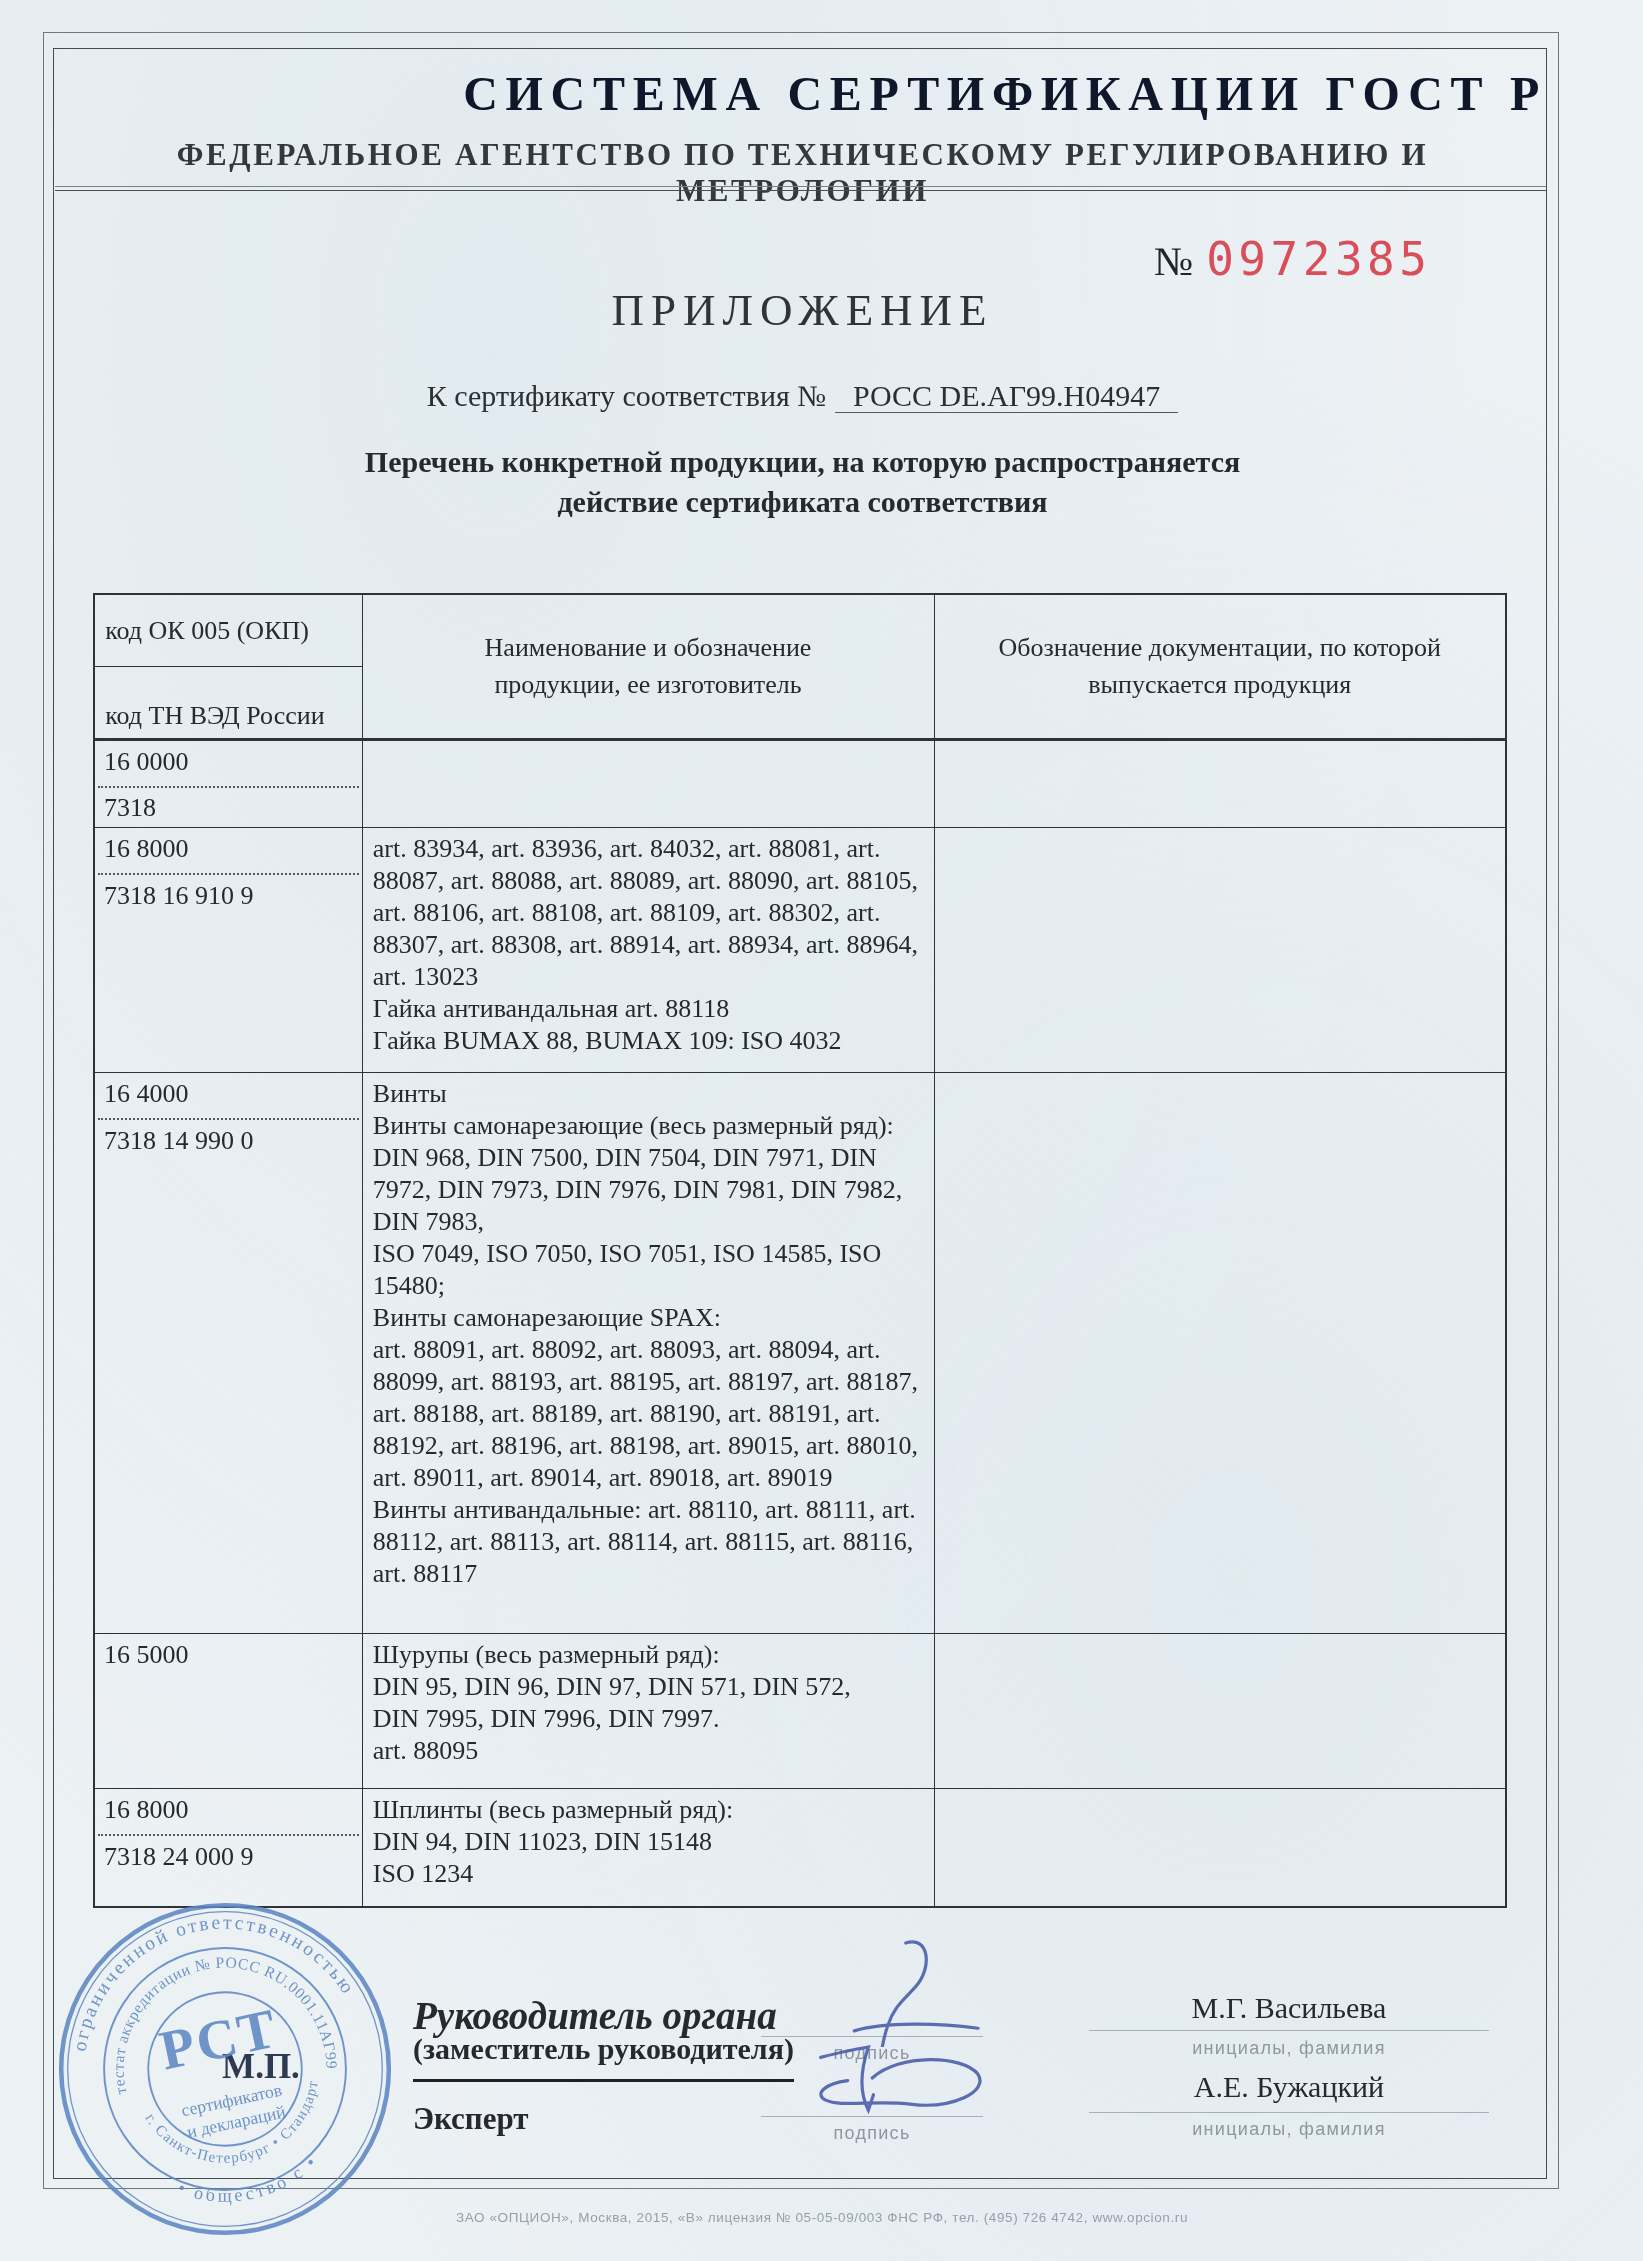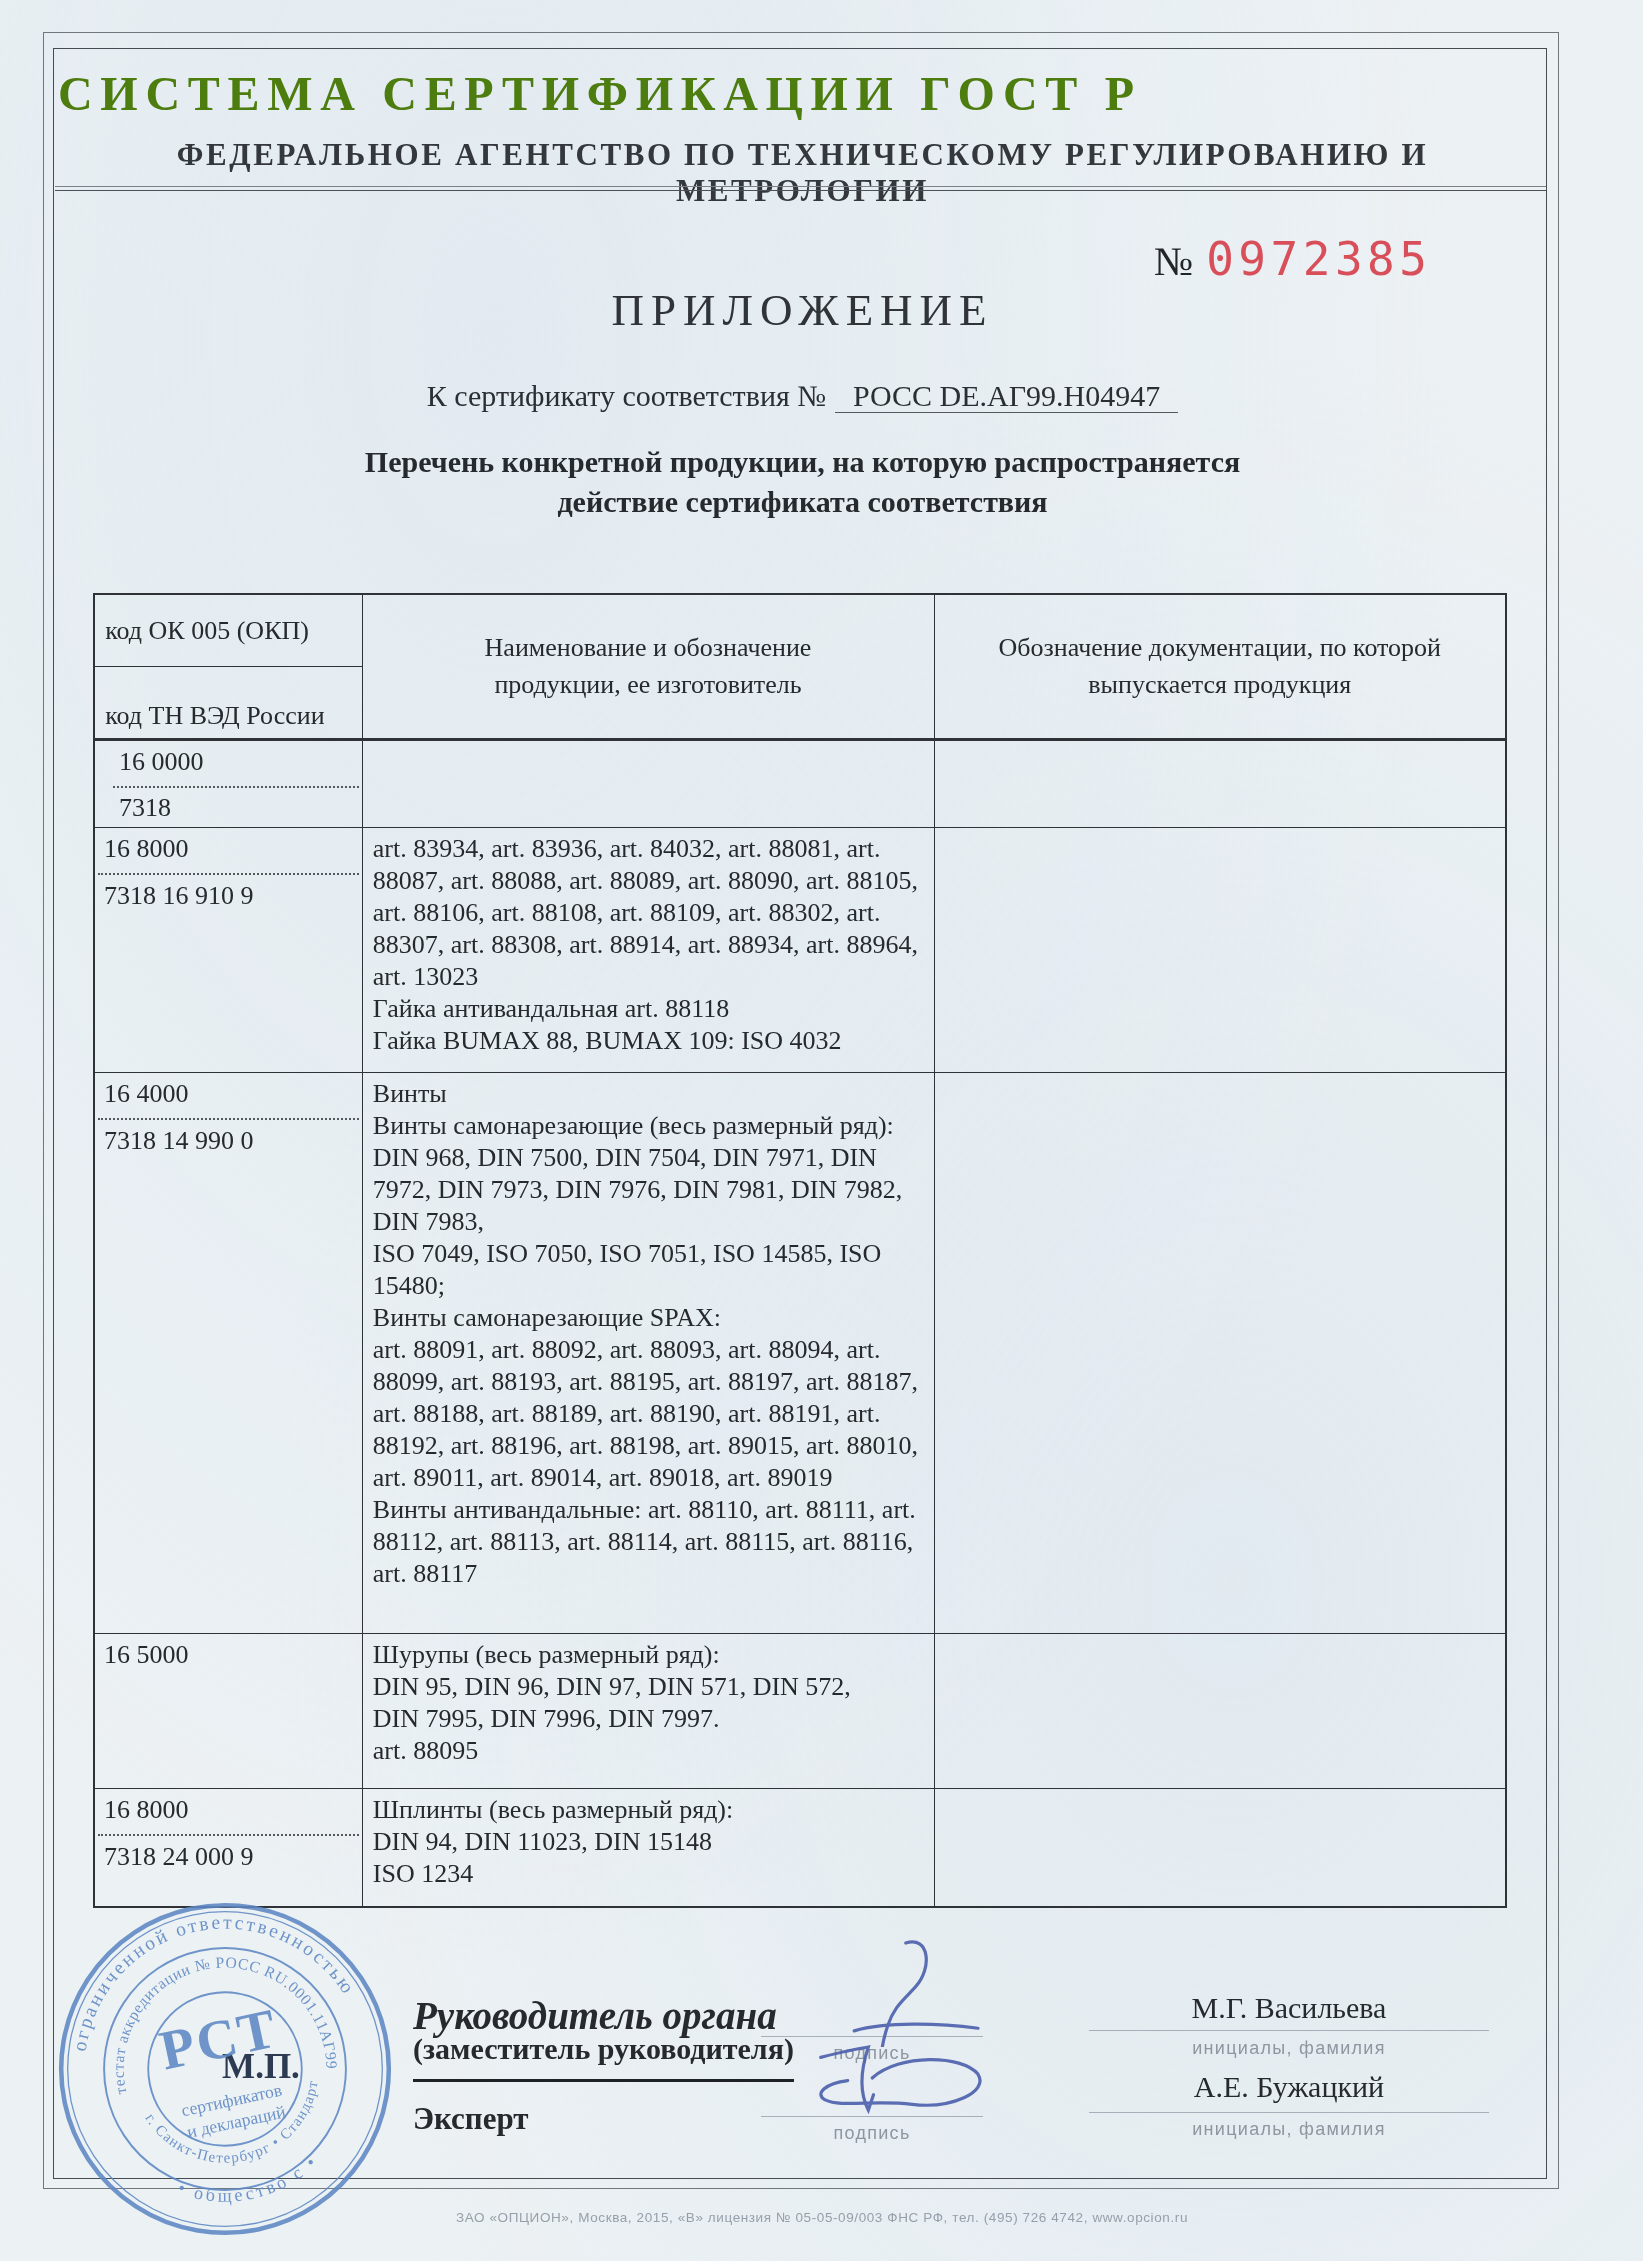--- a/index.html
+++ b/index.html
@@ -7,22 +7,22 @@
          font-family:"Liberation Serif", serif; color:#26292d;
          background:
            radial-gradient(ellipse at 30% 15%, rgba(214,227,236,.45), transparent 60%),
            radial-gradient(ellipse at 75% 70%, rgba(206,221,232,.35), transparent 55%),
            #ecf1f4; }
   .abs { position:absolute; }
   
   .frame-outer { left:43px; top:32px; width:1516px; height:2157px; border:1.3px solid #70767c; }
   .frame-inner { left:53px; top:48px; width:1494px; height:2131px; border:1.9px solid #464b51; }
   
-  .title   { left:58px; width:1489px; top:66px; text-align:left; font-size:48px; font-weight:bold;
-             letter-spacing:7.7px; color:#4d7c0f; }
+  .title   { left:58px; width:1489px; top:66px; text-align:right; font-size:48px; font-weight:bold;
+             letter-spacing:7.7px; color:#0f172a; }
   .subtitle{ left:58px; width:1489px; top:137px; text-align:center; font-size:31px; font-weight:bold;
              letter-spacing:2.6px; color:#34383d; }
   .header-rule { left:55px; width:1491px; top:186px; height:4.5px;
              border-top:1.3px solid #7b8187; border-bottom:1.9px solid #4a5056; }
   
   .doc-number { left:1154px; top:232px; font-size:41px; color:#232629; white-space:nowrap; }
   .doc-number .digits { font-family:"DejaVu Sans Mono", monospace; font-size:46px; color:#d84f5a;
              letter-spacing:4.5px; margin-left:13px; font-weight:500; }
   .doc-title { left:58px; width:1489px; top:284px; text-align:center; font-size:45px; font-weight:normal;
              letter-spacing:7px; color:#303439; }
@@ -35,21 +35,21 @@
              border-collapse:collapse; table-layout:fixed; font-size:26px;margin-top:44px; }
   table.products, table.products td { border:1.9px solid #2f3236; }
   table.products { border-width:2.6px; }
   td.h1, td.h2, td.h3 { height:145px; vertical-align:middle; text-align:center;
              border-bottom-width:3.9px !important; line-height:1.45; }
   td.h1 { padding:0; vertical-align:top; text-align:left; }
   .h1top { height:72px; border-bottom:1.3px solid #2f3236; padding:17px 6.4px 0 10.3px; }
   .h1bot { padding:30px 6.4px 0 10.3px; }
   td.h2, td.h3 { padding:0 64px; }
   td.c1, td.c2, td.c3 { vertical-align:top; }
-  tr.r0 td { height:81px;padding-left:15px; } tr.r1 td { height:245px; } tr.r2 td { height:561px; }
+  tr.r0 td { height:81px; } tr.r1 td { height:245px; } tr.r2 td { height:561px; }
   tr.r3 td { height:155px; } tr.r4 td { height:119px; }
   .code { padding:6.4px 3.9px 1.3px 9px; }
   .dots { border-top:2.6px dotted #53585d; margin:7.7px 2.6px 5.2px 2.6px; }
   .tn   { padding:0 3.9px 3.9px 9px; }
   .p    { padding:0 10.3px; line-height:32px; }
   td.c2 .p:first-child { padding-top:5.2px; }
   
   .mp { left:206px; top:2047px; width:110px; text-align:center; font-size:35px; font-weight:600;
         color:#2c3b52; z-index:1; }
   .stamp-wrap { left:43px; top:1887px; width:364px; height:364px; z-index:2; opacity:.88;

